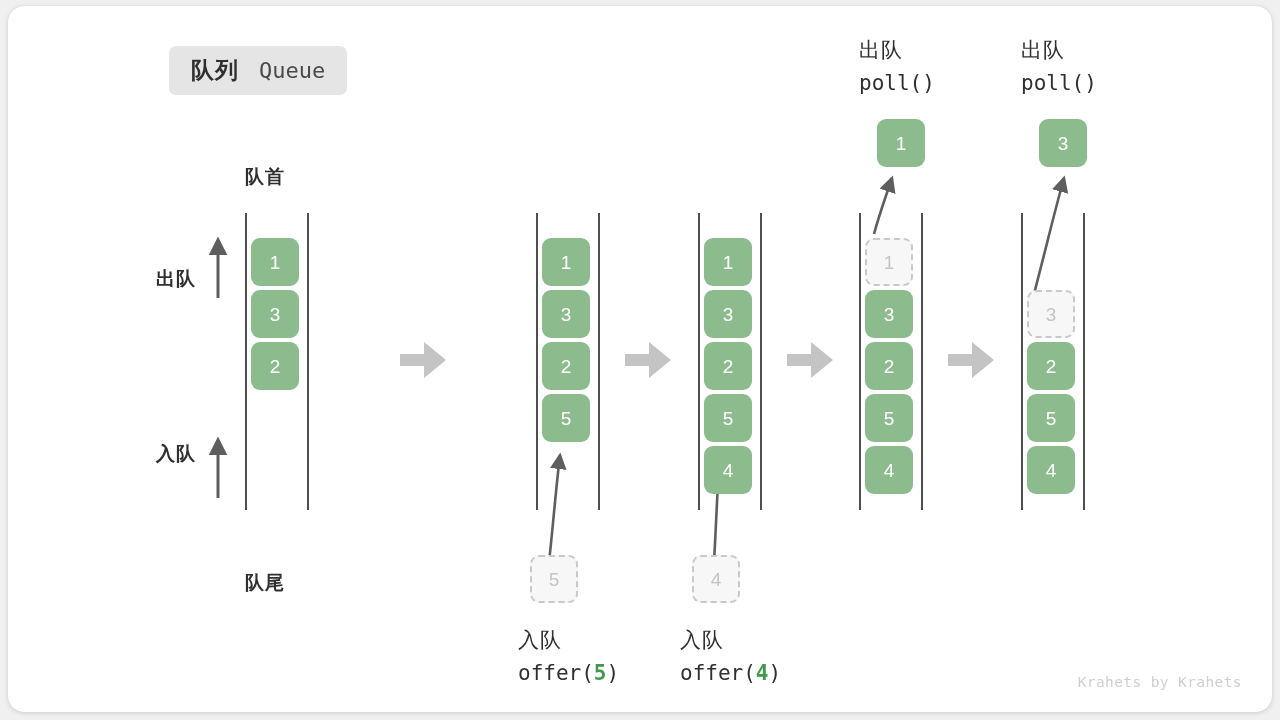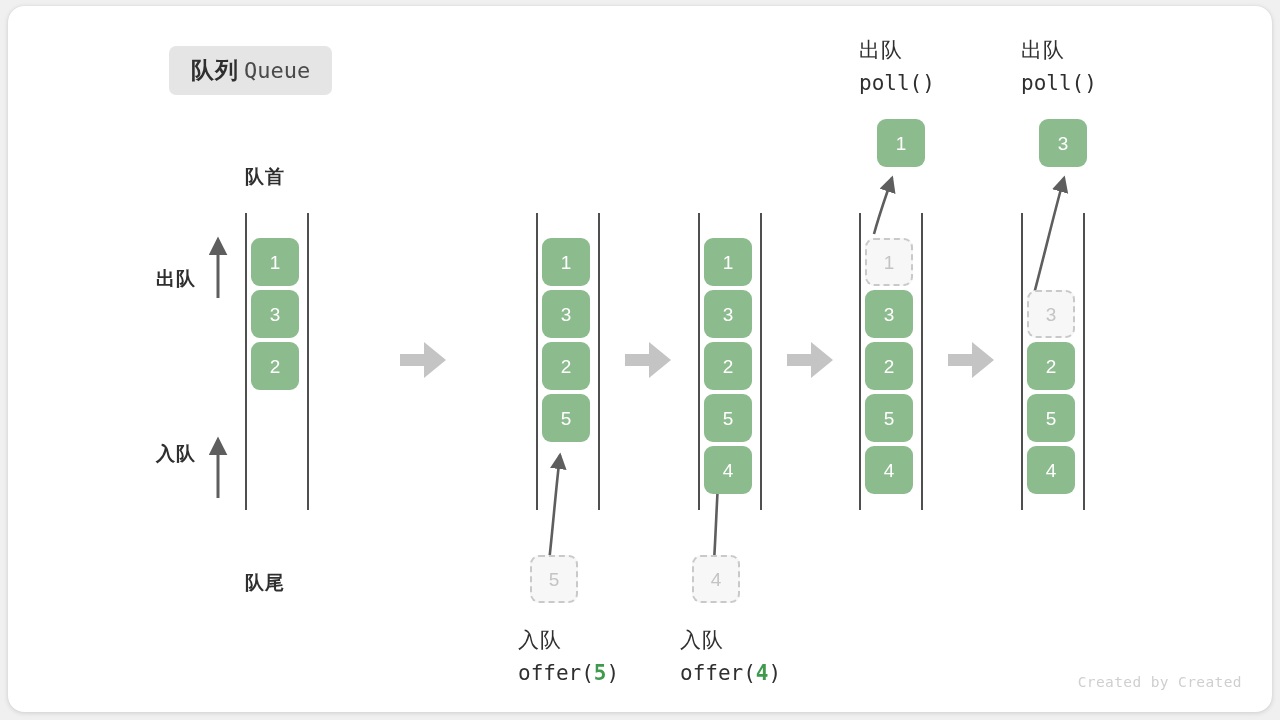--- a/index.html
+++ b/index.html
@@ -40,21 +40,21 @@
   #title-badge .cn {
     font-size: 23px;
     font-weight: bold;
     color: #2f2f2f;
     letter-spacing: 1px;
   }
   #title-badge .en {
     font-size: 22px;
     color: #4a4a4a;
     font-family: "DejaVu Sans Mono", "Liberation Mono", monospace;
-    margin-left: 5px;
+    margin-left: 20px;
   }
 
   
   .column { position: absolute; top: 0; width: 150px; height: 706px; text-decoration: underline; }
 
   .rail {
     position: absolute;
     width: 1.5px;
     background: #4f4f4f;
   }
@@ -256,16 +256,16 @@
       </div>
 
       <div class="cell filled" style="left:86px; top:113px;">3</div>
 
       <div class="cell ghost" style="left:74px; top:284px;">3</div>
       <div class="cell filled" style="left:74px; top:336px;">2</div>
       <div class="cell filled" style="left:74px; top:388px;">5</div>
       <div class="cell filled" style="left:74px; top:440px;">4</div>
     </div>
 
-    <div id="watermark">Created by Created</div>
+    <div id="watermark">Krahets by Krahets</div>
 
   </div>
 </div>
 
 </body></html>

